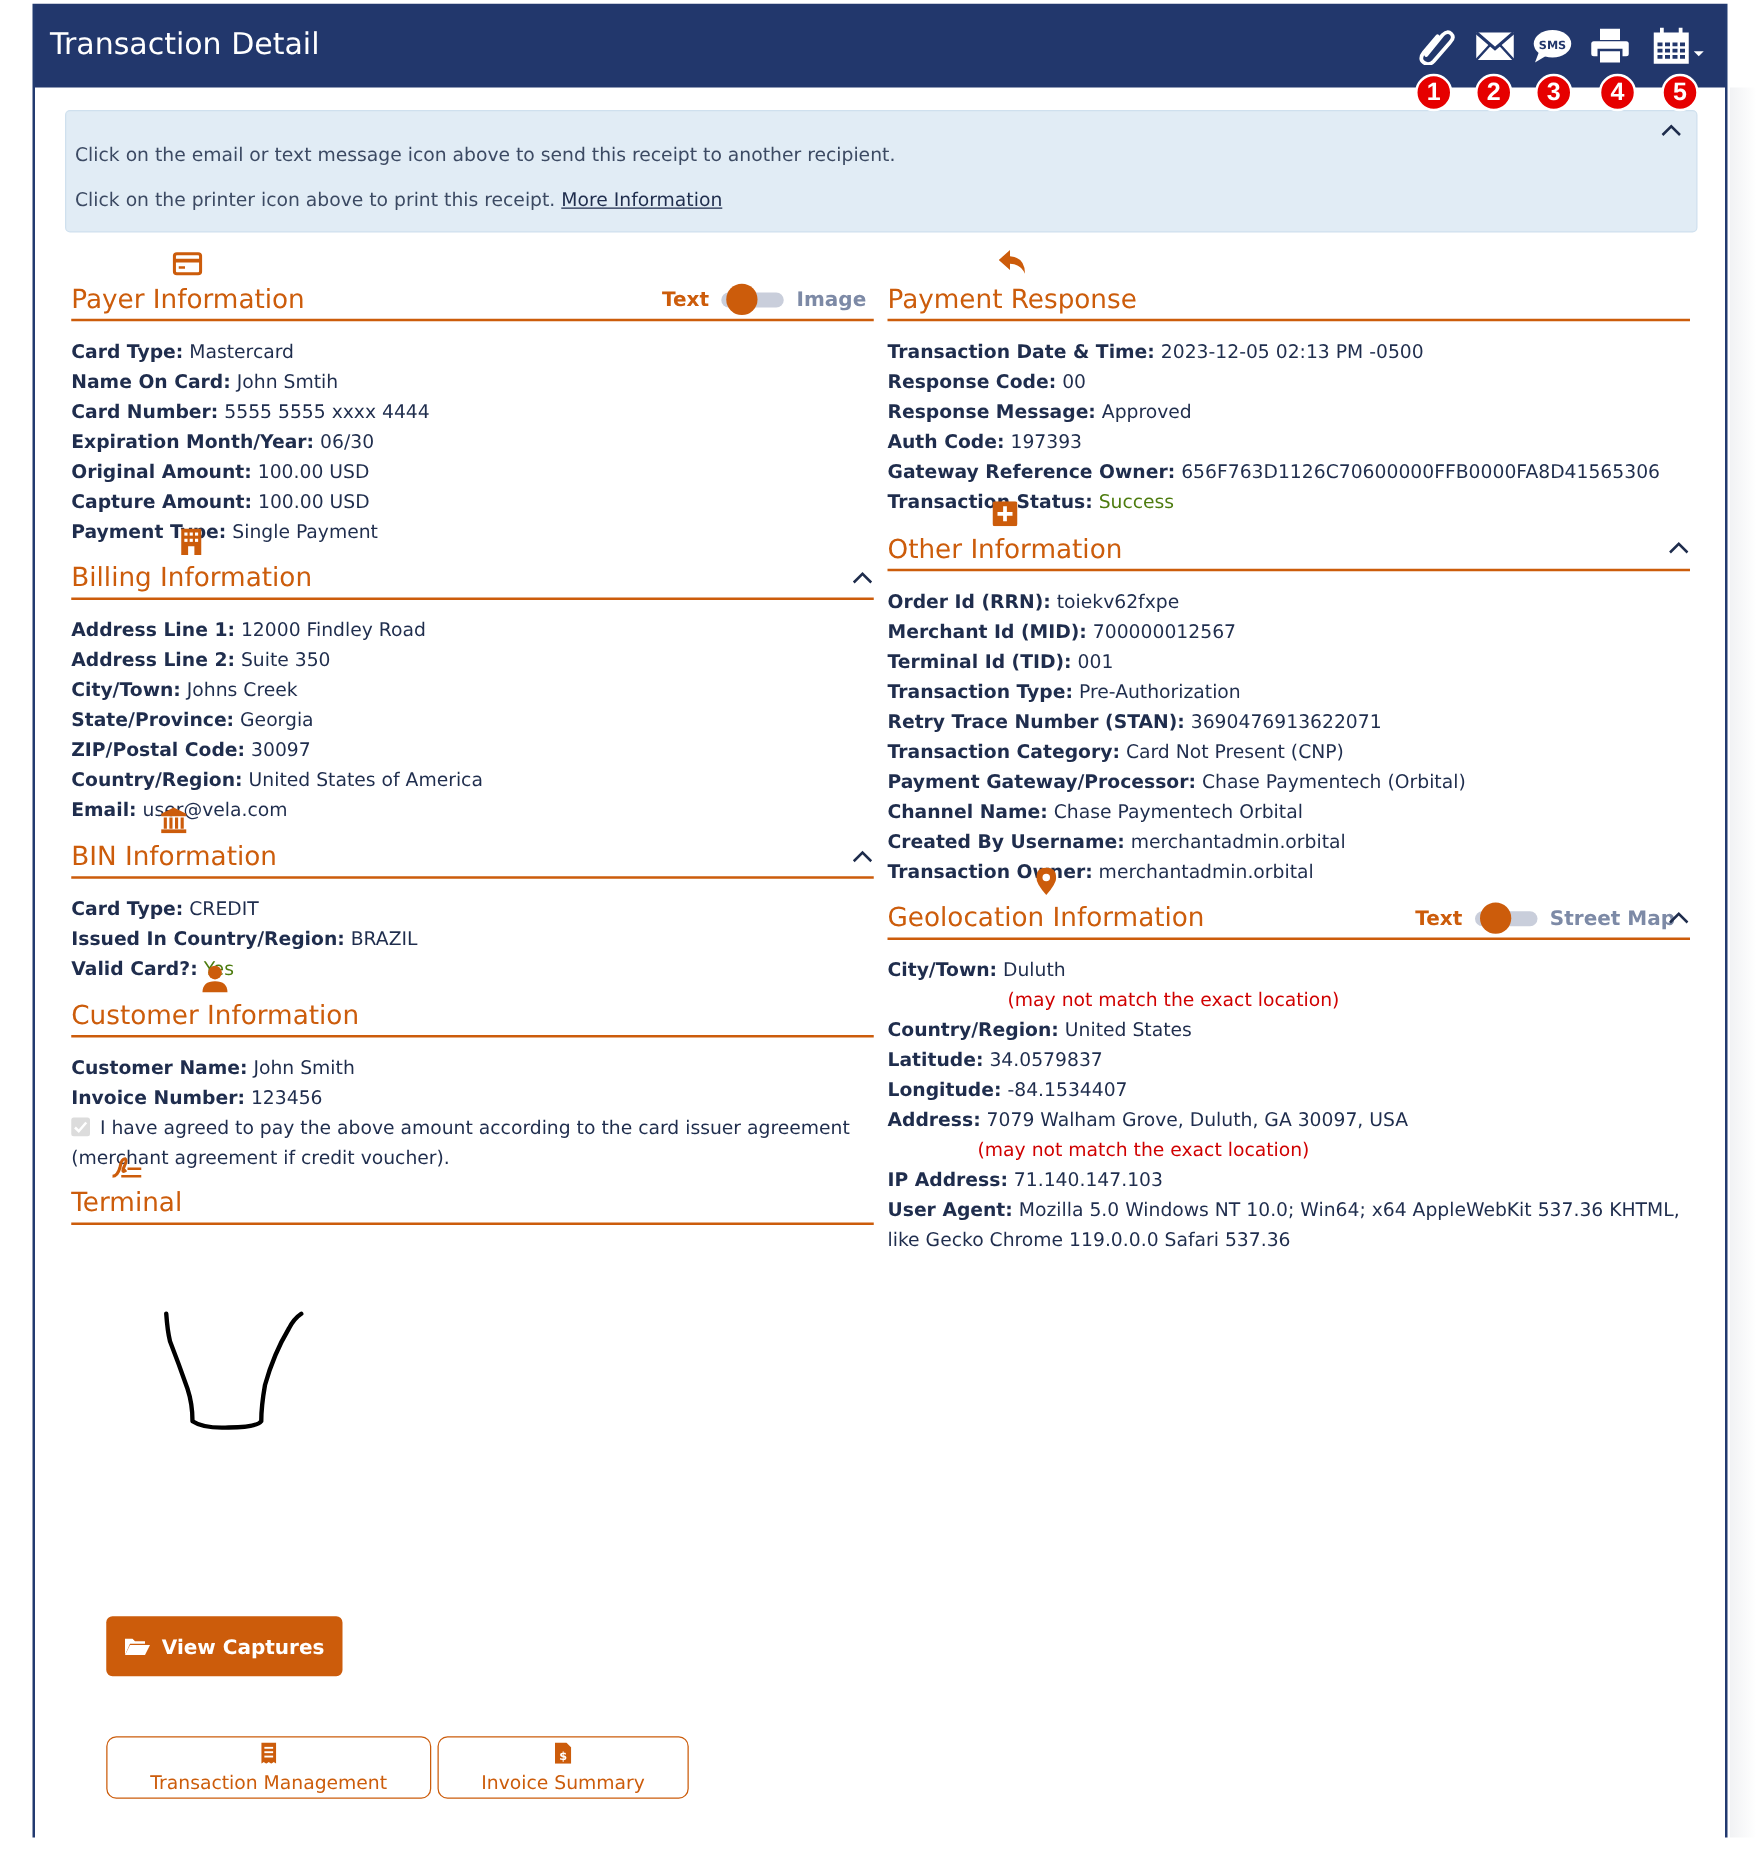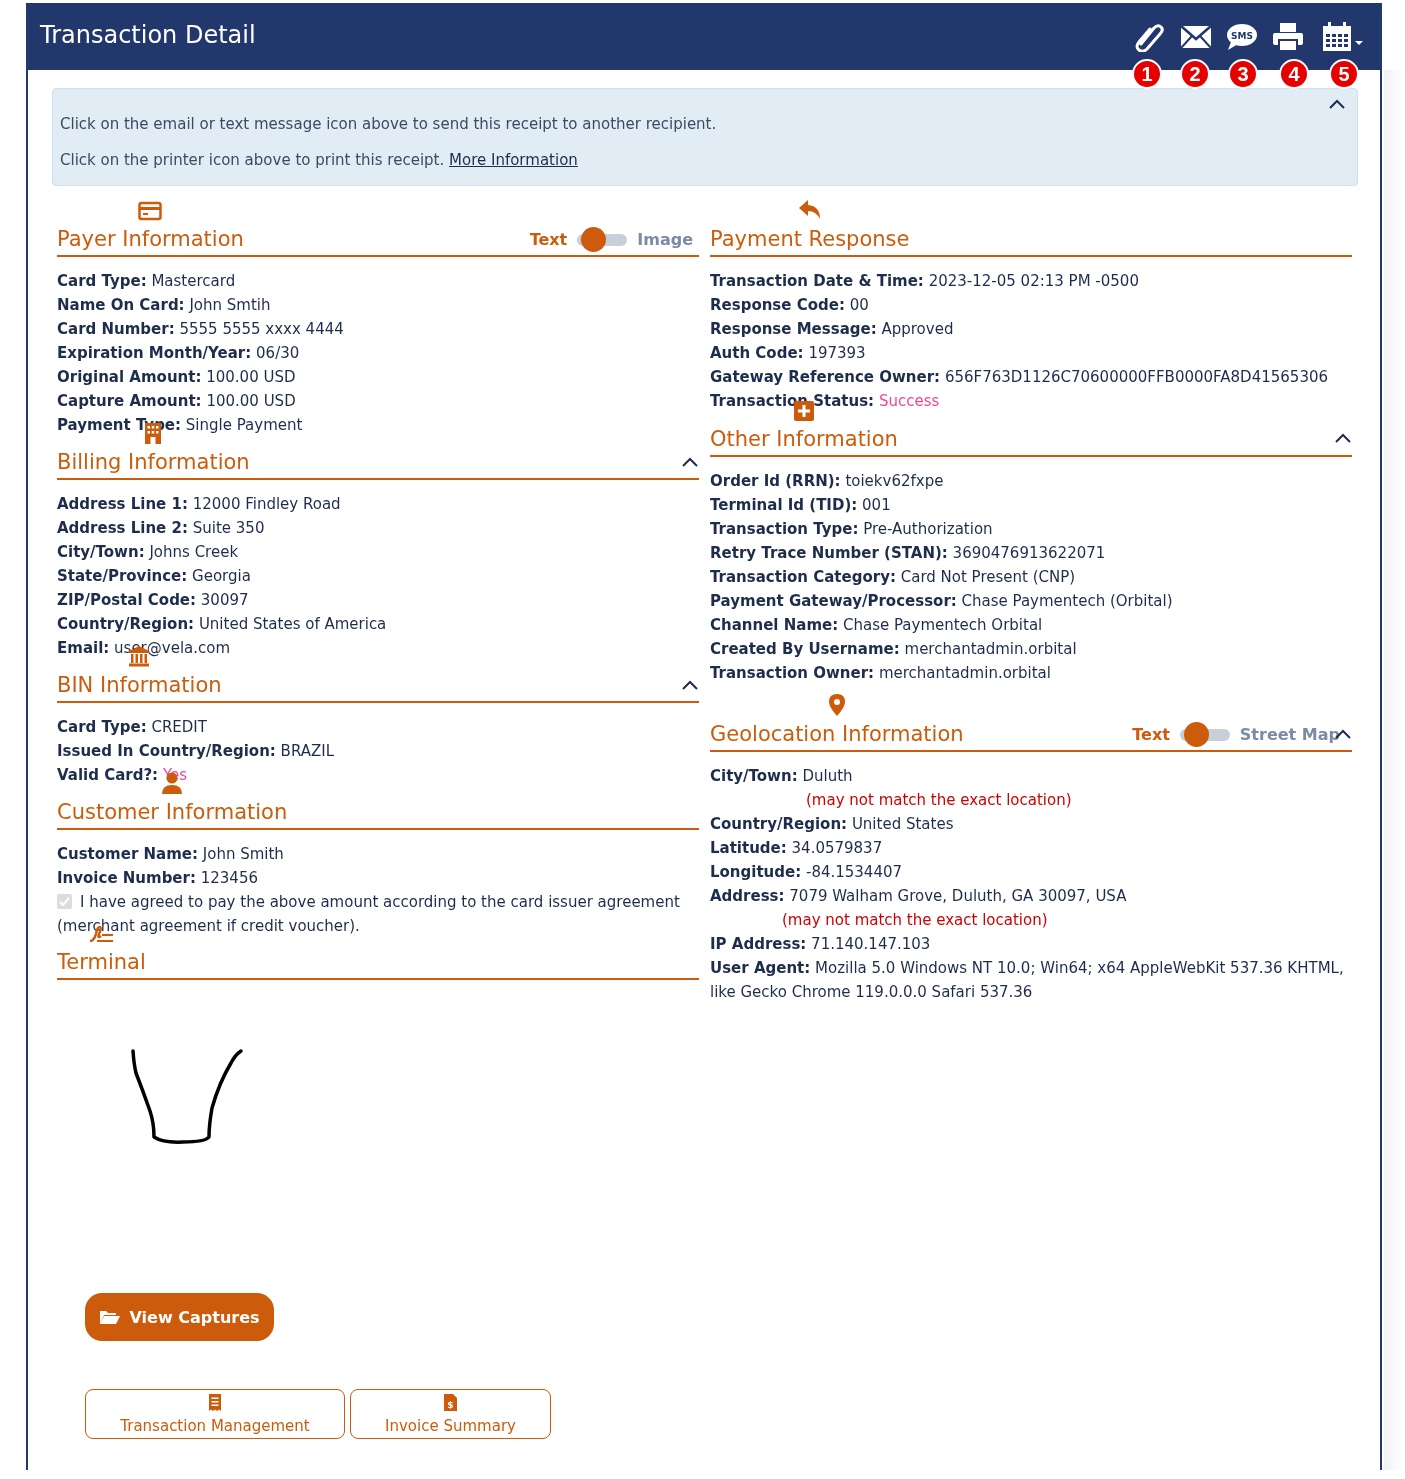--- a/index.html
+++ b/index.html
@@ -13,28 +13,28 @@
   .info { position: absolute; left: 24px; top: 85px; width: 1306px; height: 98px; background: #e1ecf5; border: 1px solid #cfe0ee; border-radius: 4px; font-size: 15px; color: #3c4a63; }
   .info p { margin: 0; position: absolute; left: 7px; }
   .info a { color: #1f2d4d; text-decoration: underline; }
   .collapse { position: absolute; cursor: pointer; width: 18px; height: 14px; }
   .section { position: absolute; }
   .sec-head { position: relative; height: 34px; border-bottom: 2px solid #cc5c0b; }
   .sec-title { position: absolute; left: 0; bottom: 4px; color: #cc5c0b; font-size: 21px; display: flex; align-items: center; gap: 6px; white-space: nowrap; flex-direction: column; }
   .rows { padding-top: 12px; }
   .row { font-size: 15px; line-height: 24px; color: #1f2d4d; white-space: nowrap; }
   .row .lbl { font-weight: bold; }
-  .green { color: #ec4899; }
+  .green { color: #4d7c0f; }
   .red { color: #d00000; }
   .toggle { position: absolute; bottom: 6px; display: flex; align-items: center; font-size: 16px; font-weight: bold; }
   .toggle .t1 { color: #cc5c0b; }
   .toggle .t2 { color: #7d8aa6; }
   .track { position: relative; width: 50px; height: 12px; background: #c9cedb; border-radius: 6px; margin: 0 10px; cursor: pointer; }
   .knob { position: absolute; left: 4px; top: -7px; width: 25px; height: 25px; border-radius: 50%; background: #cc5c0b; }
-  .btn-primary { position: absolute; left: 57px; top: 1290px; width: 189px; height: 48px; background: #cc5c0b; color: #fff; border-radius: 17px; border: none; font-size: 16px; font-weight: bold; display: flex; align-items: center; justify-content: center; gap: 8px; cursor: pointer; font-family: "DejaVu Sans", sans-serif; }
+  .btn-primary { position: absolute; left: 57px; top: 1290px; width: 189px; height: 48px; background: #cc5c0b; color: #fff; border-radius: 5px; border: none; font-size: 16px; font-weight: bold; display: flex; align-items: center; justify-content: center; gap: 8px; cursor: pointer; font-family: "DejaVu Sans", sans-serif; }
   .btn-outline { position: absolute; top: 1386px; height: 50px; background: #fff; color: #cc5c0b; border: 1px solid #cc5c0b; border-radius: 8px; font-size: 15px; display: flex; align-items: center; justify-content: center; gap: 6px; cursor: pointer; font-family: "DejaVu Sans", sans-serif; flex-direction: column; }
   .shadow { position: absolute; left: 1384px; top: 70px; width: 21px; height: 1400px; background: linear-gradient(to right, #f1f2f4, #ffffff); }
 </style>
 </head>
 <body>
 
 <div class="shadow"></div>
 
 <div class="frame">
 
@@ -257,20 +257,21 @@
             <path d="M10 4 V16 M4 10 H16" stroke="#fff" stroke-width="3"></path>
           </svg>
         <span>Other Information</span>
       </div>
       <svg class="collapse" style="right:0; top:8px;" viewBox="0 0 18 14">
           <path d="M2 11 L9 4 L16 11" fill="none" stroke="#1f2d4d" stroke-width="2"></path>
         </svg>
     </div>
     <div class="rows">
       <div class="row"><span class="lbl">Order Id (RRN):</span> <span>toiekv62fxpe</span></div>
+      <div class="row"><span class="lbl">Merchant Id (MID):</span> <span>700000012567</span></div>
       <div class="row"><span class="lbl">Terminal Id (TID):</span> <span>001</span></div>
       <div class="row"><span class="lbl">Transaction Type:</span> <span>Pre-Authorization</span></div>
       <div class="row"><span class="lbl">Retry Trace Number (STAN):</span> <span>3690476913622071</span></div>
       <div class="row"><span class="lbl">Transaction Category:</span> <span>Card Not Present (CNP)</span></div>
       <div class="row"><span class="lbl">Payment Gateway/Processor:</span> <span>Chase Paymentech (Orbital)</span></div>
       <div class="row"><span class="lbl">Channel Name:</span> <span>Chase Paymentech Orbital</span></div>
       <div class="row"><span class="lbl">Created By Username:</span> <span>merchantadmin.orbital</span></div>
       <div class="row"><span class="lbl">Transaction Owner:</span> <span>merchantadmin.orbital</span></div>
     </div>
   </div>

